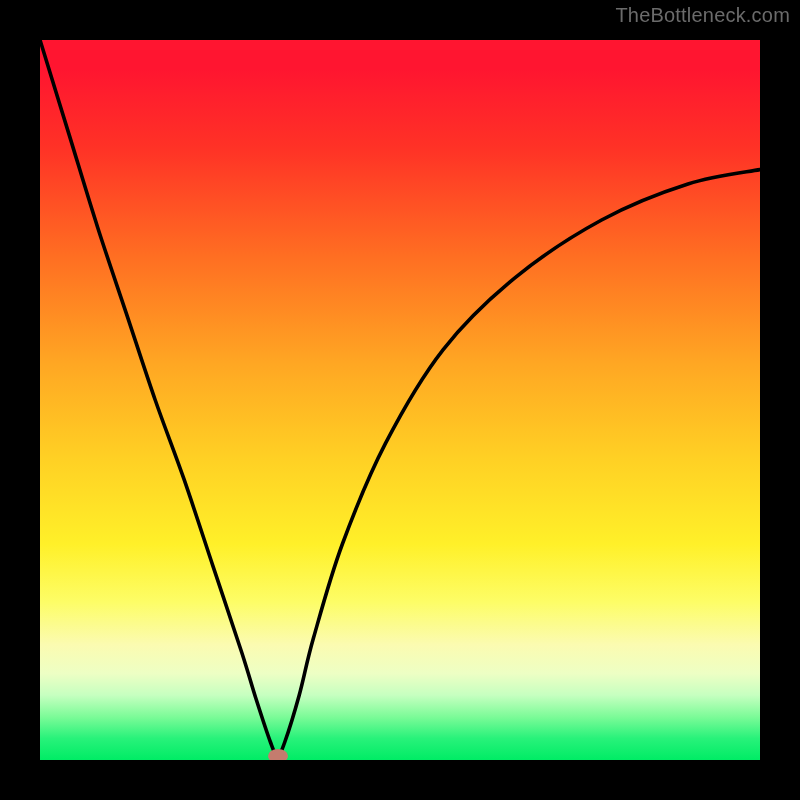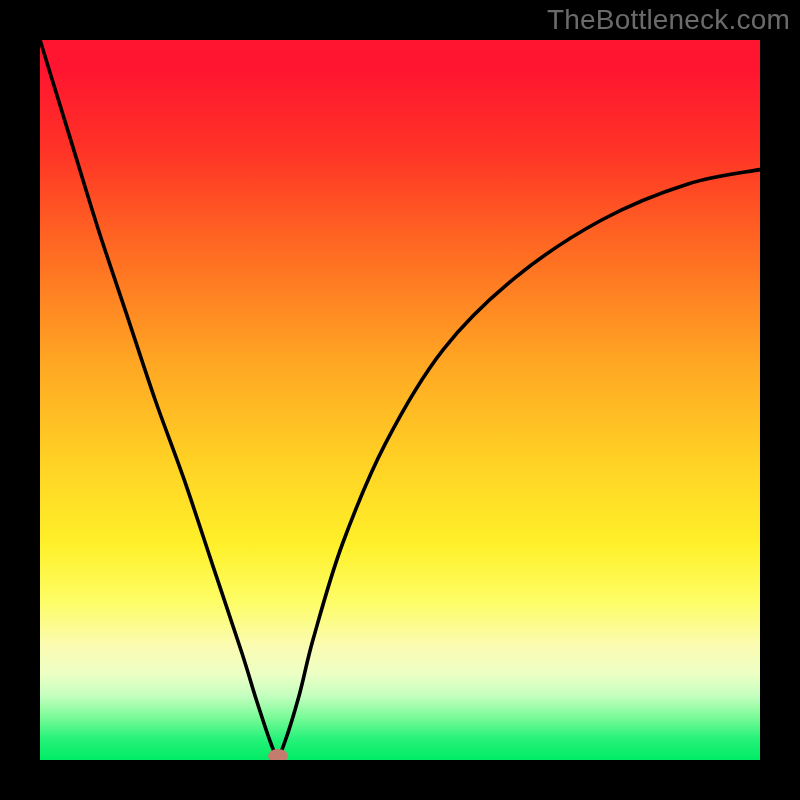--- a/index.html
+++ b/index.html
@@ -13,21 +13,21 @@
   .stage {
     position: relative;
     width: 800px;
     height: 800px;
   }
   .watermark {
     position: absolute;
     top: 4px;
     right: 10px;
     color: #6b6b6b;
-    font-size: 28px;
+    font-size: 20px;
     font-weight: 400;
     letter-spacing: 0.2px;
     user-select: none;
     margin-left: 44px;
   }
   .chart-square {
     position: absolute;
     left: 40px;
     top: 40px;
     width: 720px;

